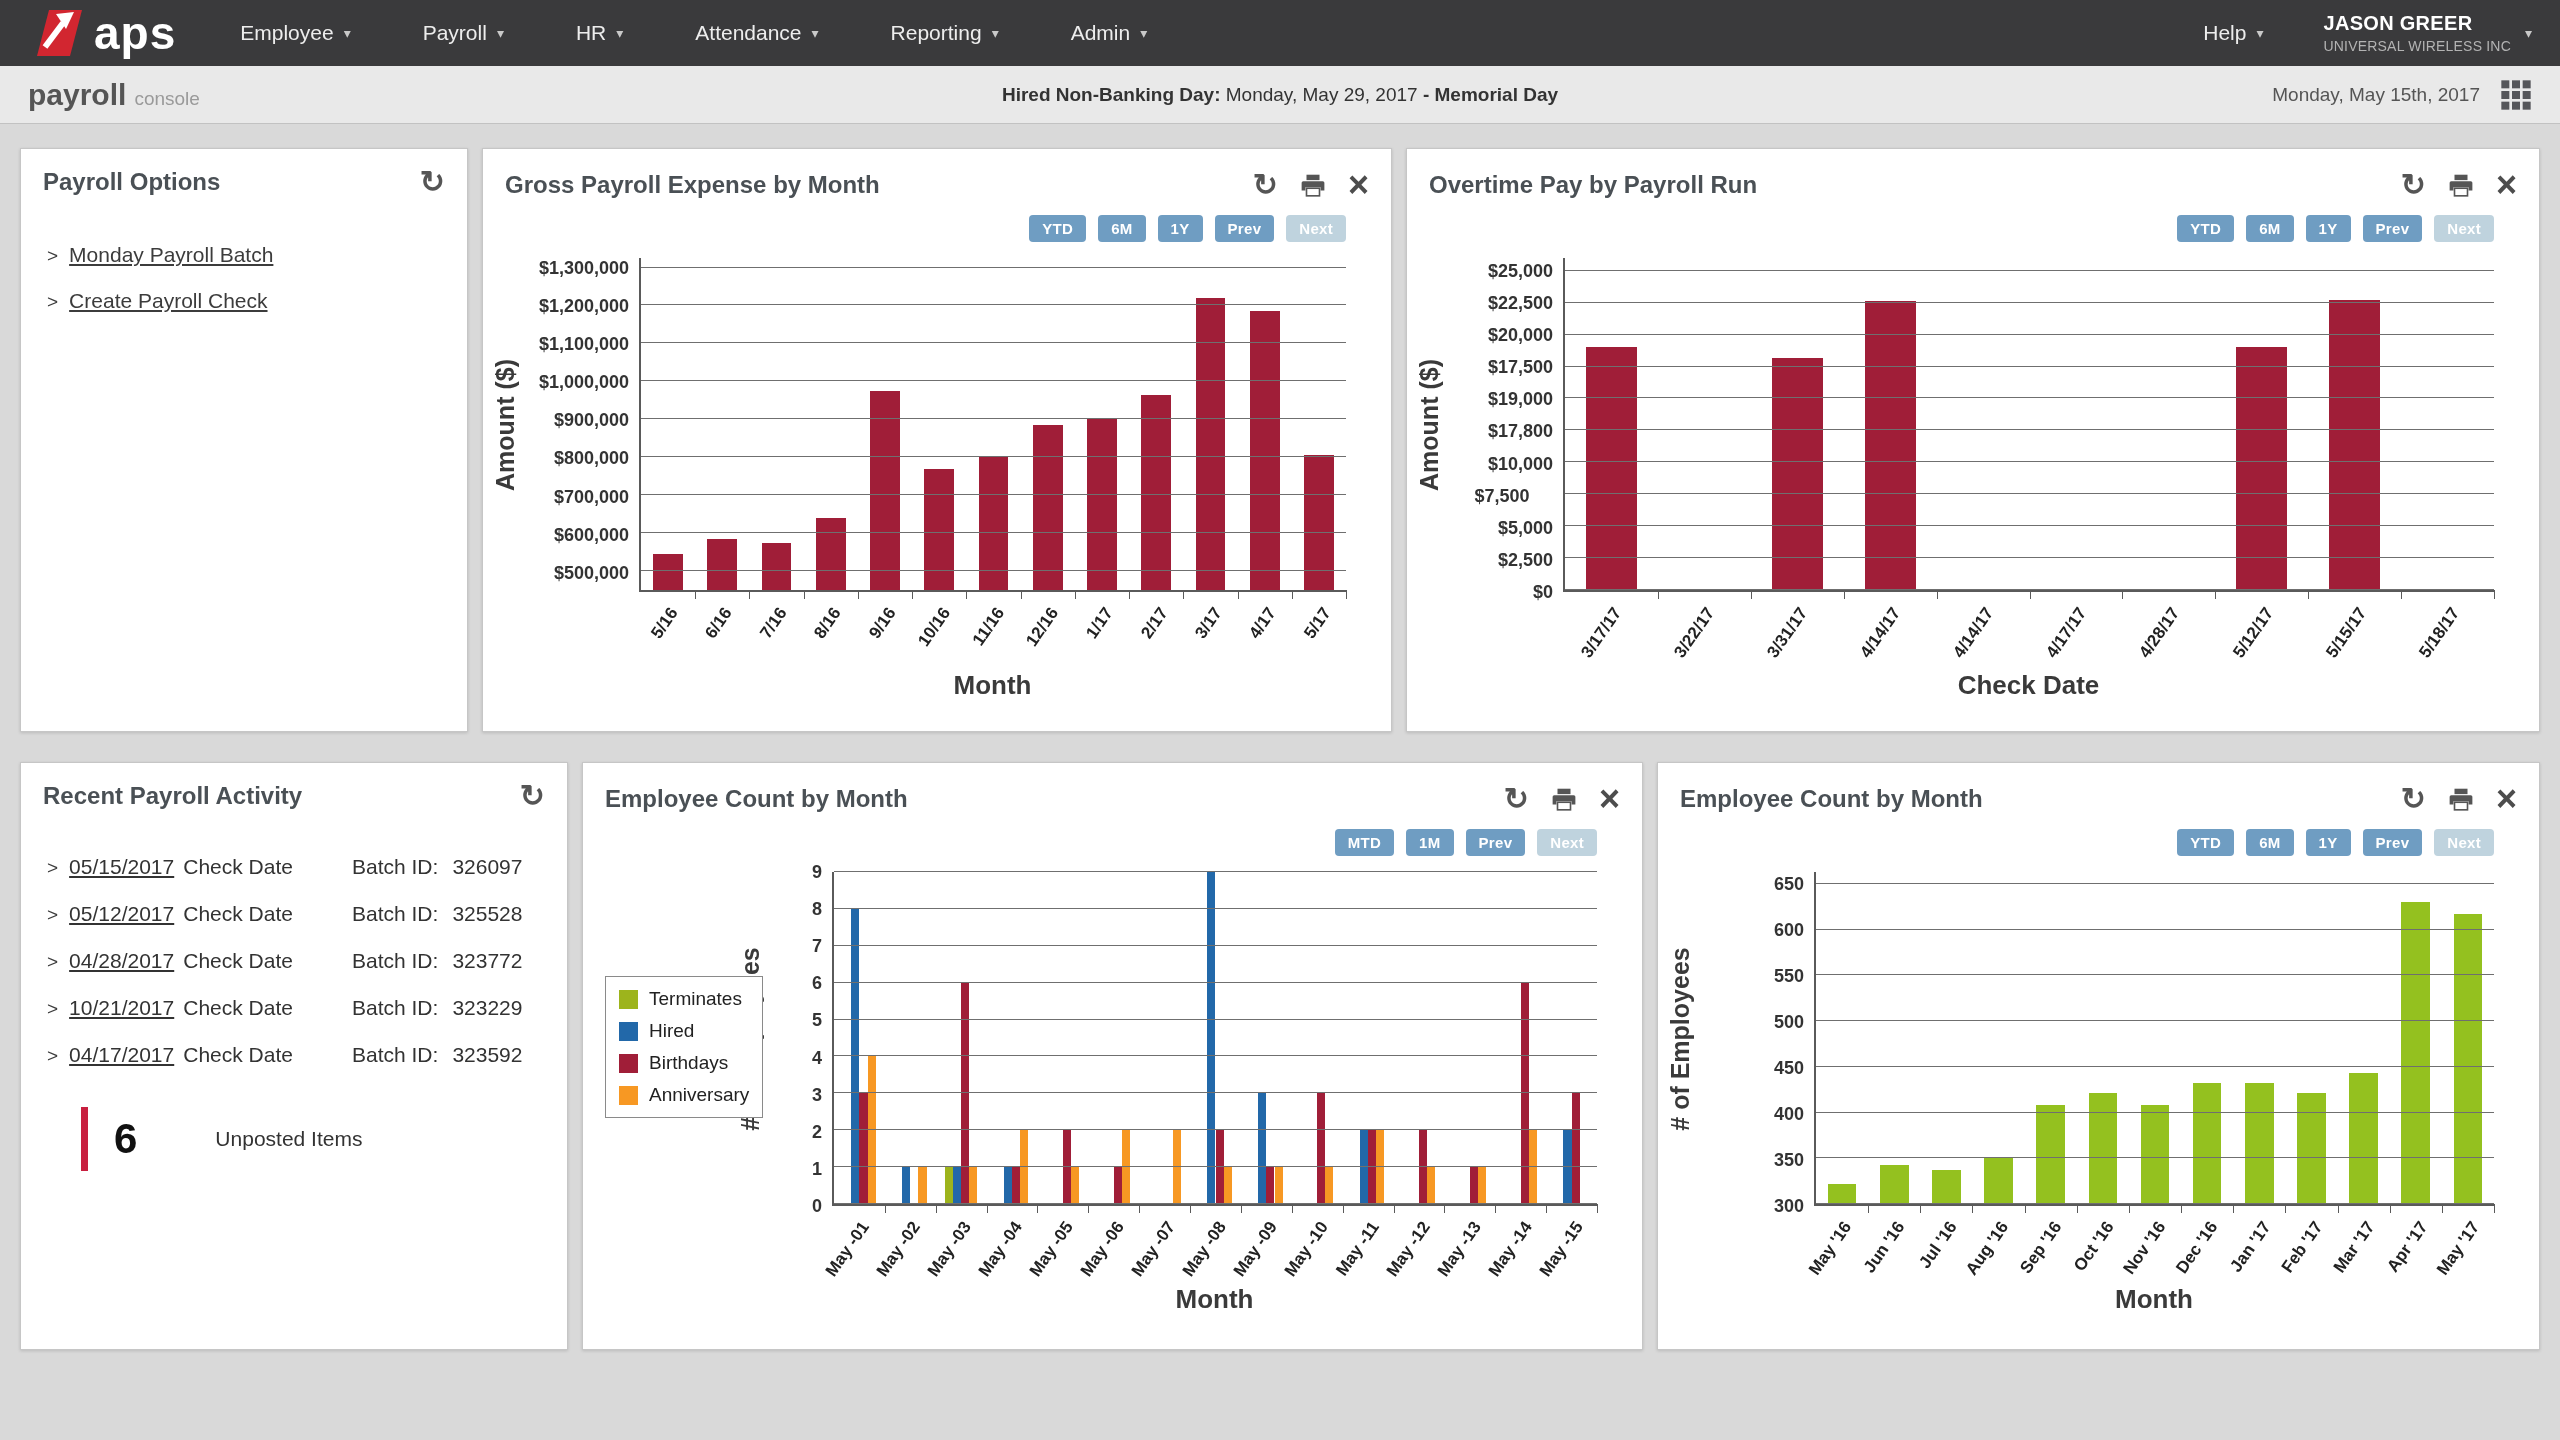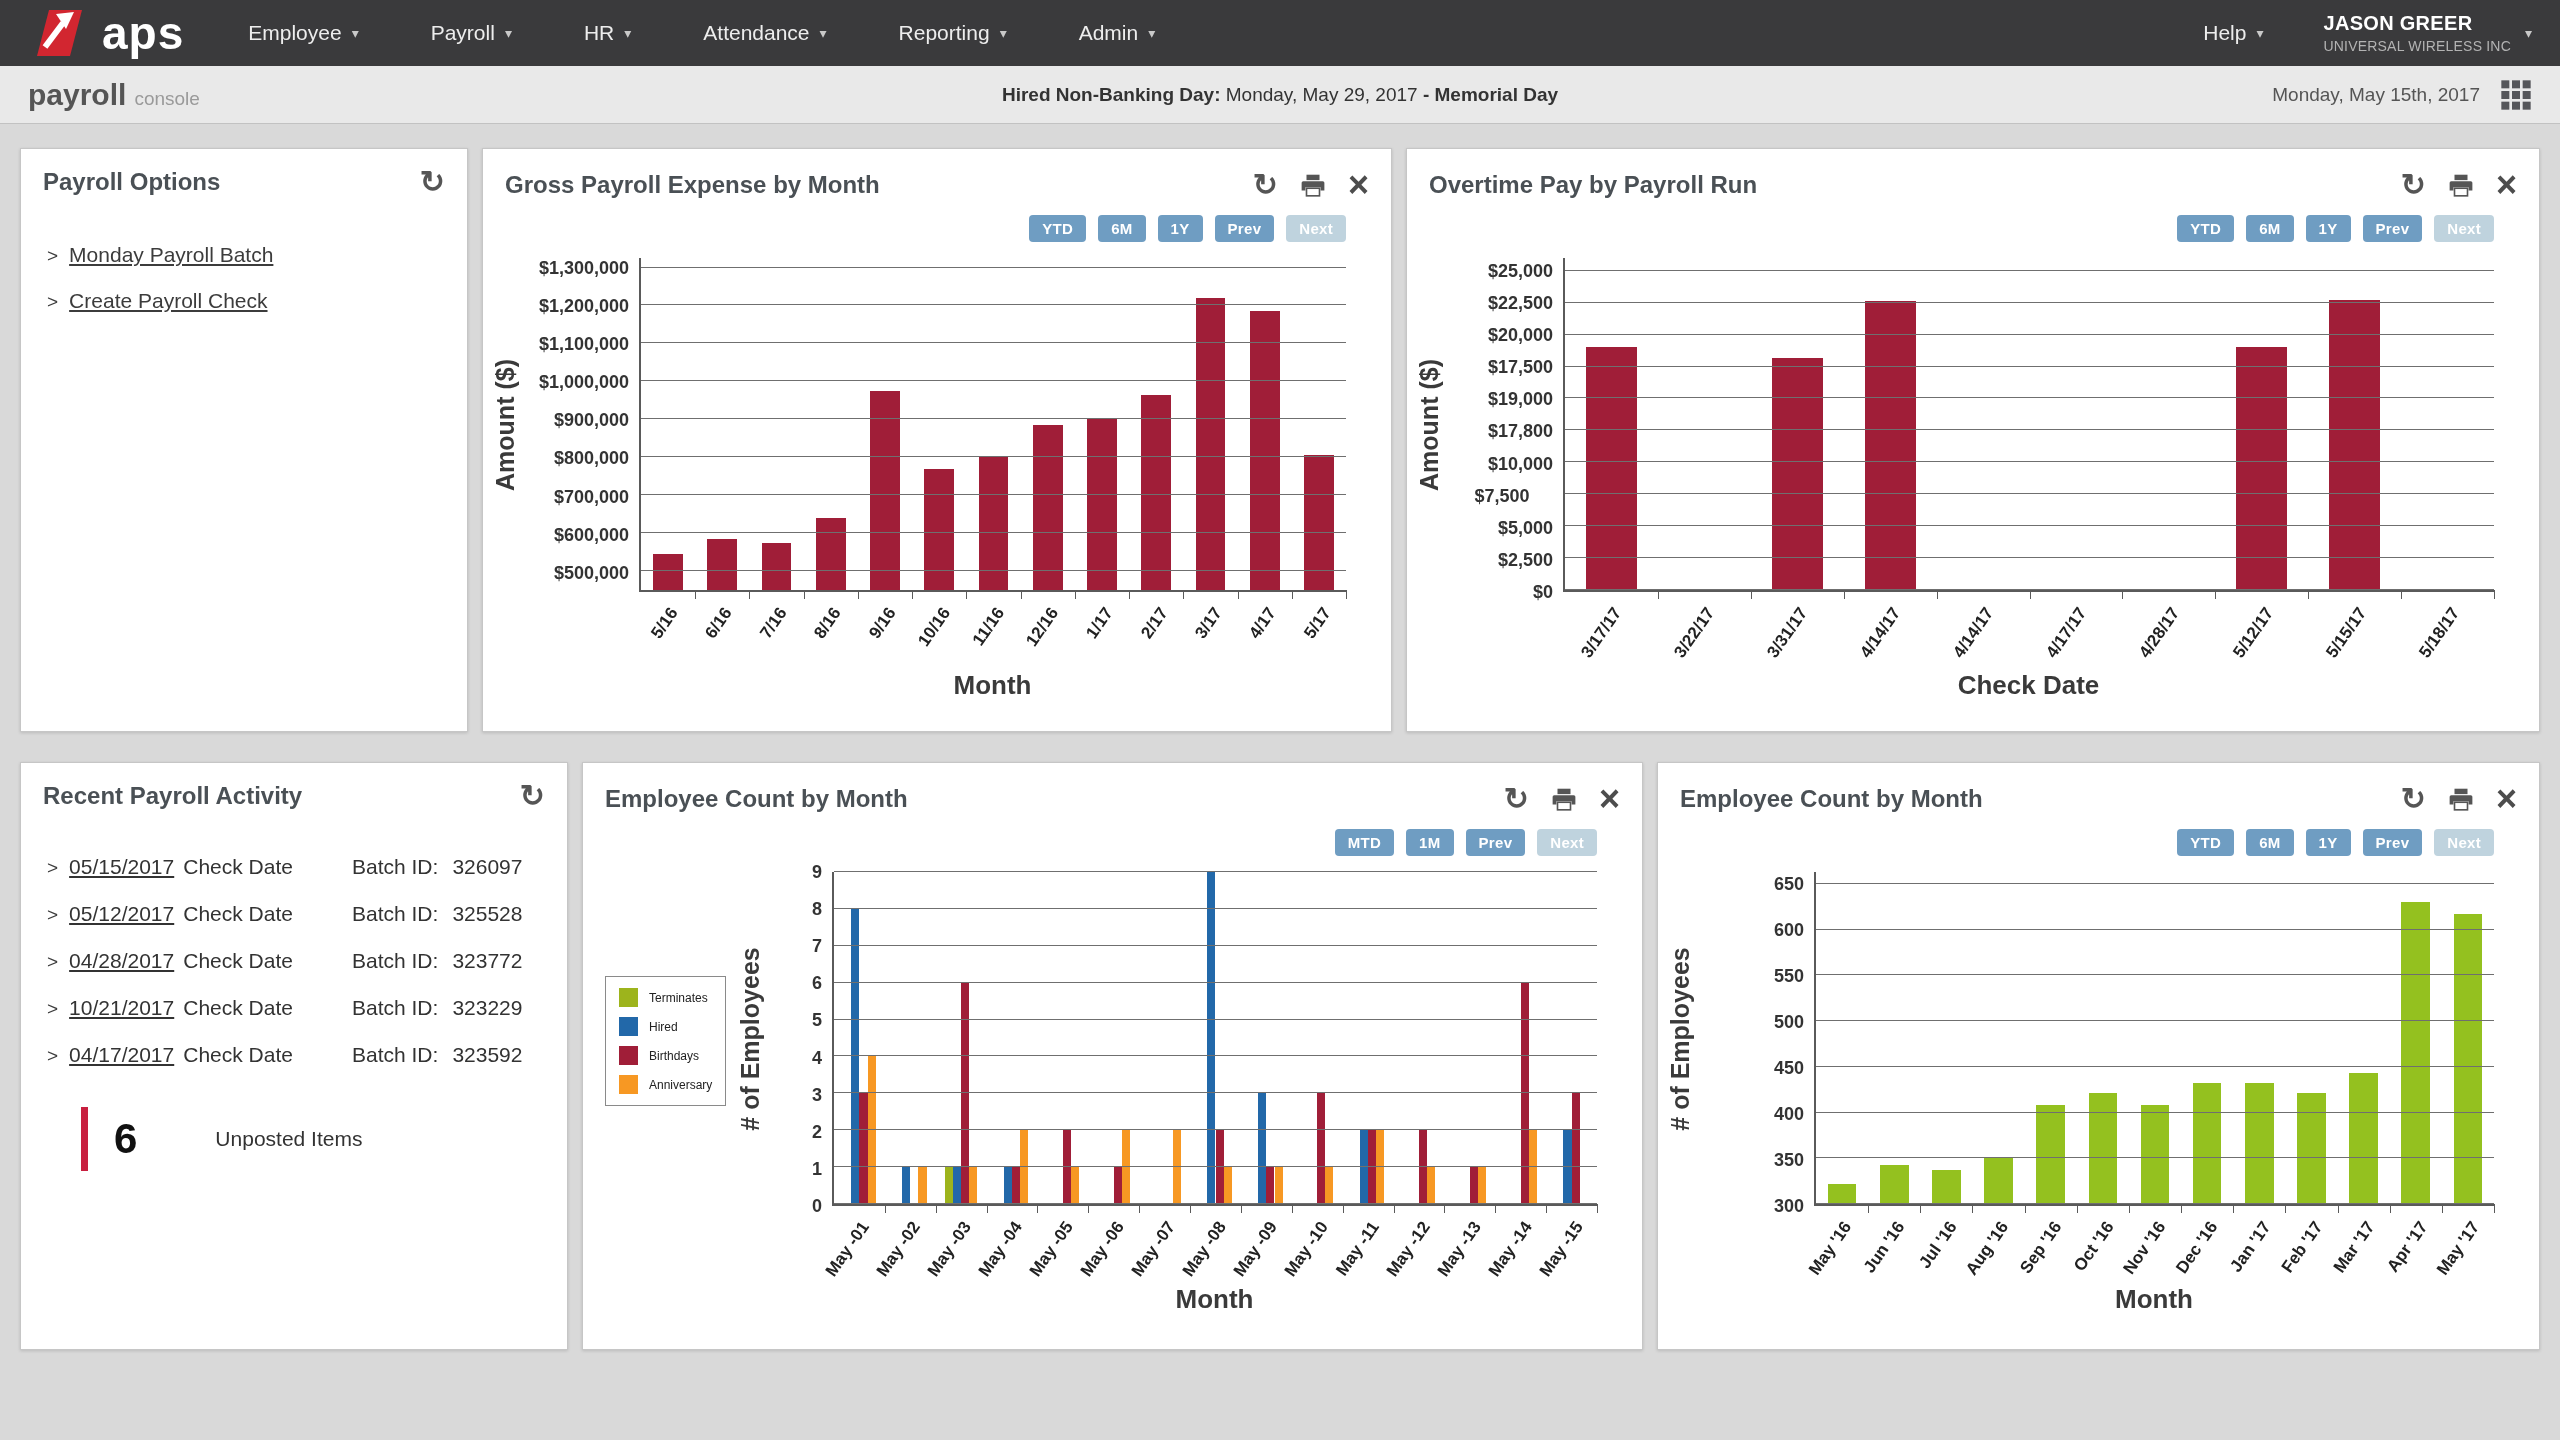--- a/index.html
+++ b/index.html
@@ -1,21 +1,21 @@
 <!DOCTYPE html>
 <html><head>
 <meta charset="utf-8">
 <style>
   * { box-sizing: border-box; margin: 0; padding: 0; }
   html,body { width:2560px; height:1440px; overflow:hidden; background:#d9d9d9;
     font-family:"Liberation Sans", sans-serif; color:#333; }
 
   
   .topnav { height:66px; background:#3a3a3c; display:flex; align-items:center; padding:0 28px; }
-  .logo { display:flex; align-items:center; gap:18px; margin-right:64px; cursor:pointer; }
+  .logo { display:flex; align-items:center; gap:10px; margin-right:64px; cursor:pointer; }
   .logo-text { color:#fff; font-size:46px; font-weight:bold; letter-spacing:1px; line-height:1; }
   .menu { display:flex; gap:72px; }
   .menu-item { color:#ededed; font-size:21px; display:flex; align-items:center; gap:10px; cursor:pointer; white-space:nowrap; }
   .caret { font-size:14px; color:#c9c9c9; }
   .nav-right { margin-left:auto; display:flex; align-items:center; gap:60px; }
   .user { display:flex; align-items:center; gap:14px; cursor:pointer; }
   .user-name { color:#fff; font-size:20px; font-weight:bold; letter-spacing:.3px; }
   .user-company { color:#b3b3b3; font-size:14px; margin-top:3px; letter-spacing:.2px; }
 
   
@@ -68,21 +68,21 @@
     white-space:nowrap; font-size:17px; font-weight:bold; color:#222; }
   .xtitle { text-align:center; font-size:26px; font-weight:bold; color:#3a3a3a;
     margin-top:78px; margin-left:156px; margin-right:45px; }
   .chart.with-legend { padding-left:145px; }
   .chart.with-legend .ylabels { width:60px; }
   .chart.with-legend .xtitle { margin-left:104px; }
   .legend { position:absolute; left:22px; top:120px; background:#fff; border:1px solid #8a8a8a;
     padding:11px 13px; display:flex; flex-direction:column; gap:10px; z-index:3; }
   .legend-row { display:flex; align-items:center; gap:11px; }
   .swatch { width:19px; height:19px; }
-  .legend-label { font-size:12px; color:#222; }
+  .legend-label { font-size:19px; color:#222; }
 
   
   .options { padding:38px 26px; }
   .option-row { display:flex; align-items:baseline; gap:11px; margin-bottom:22px; font-size:21px; color:#3c3c3c; }
   .bullet { font-size:19px; color:#3c3c3c; }
   .link { text-decoration:underline; color:#3c3c3c; cursor:pointer; }
   .activity { padding:36px 26px 0; }
   .activity-row { position:relative; display:flex; align-items:baseline; margin-bottom:23px; font-size:21px; color:#333; }
   .activity-row .bullet { margin-right:11px; }
   .a-date { text-decoration:underline; cursor:pointer; color:#333; }

